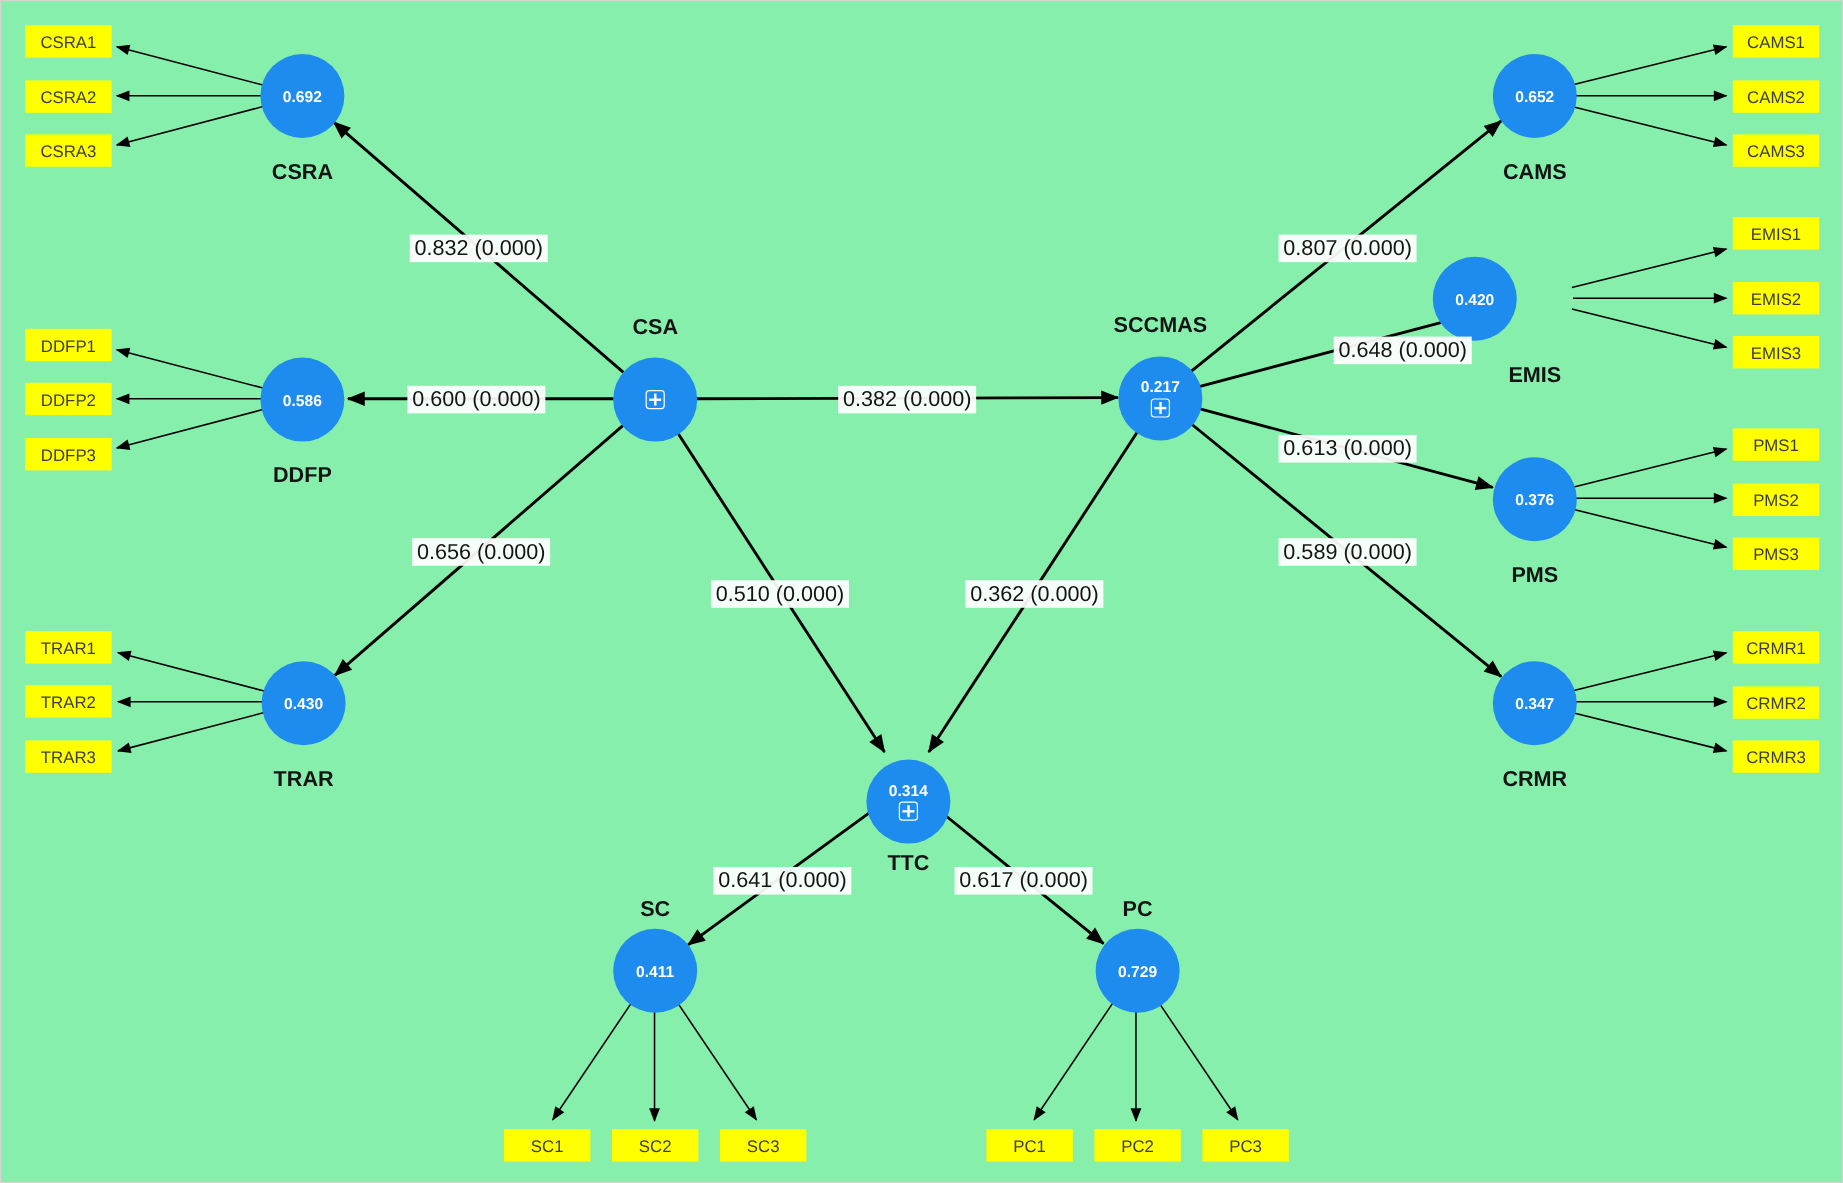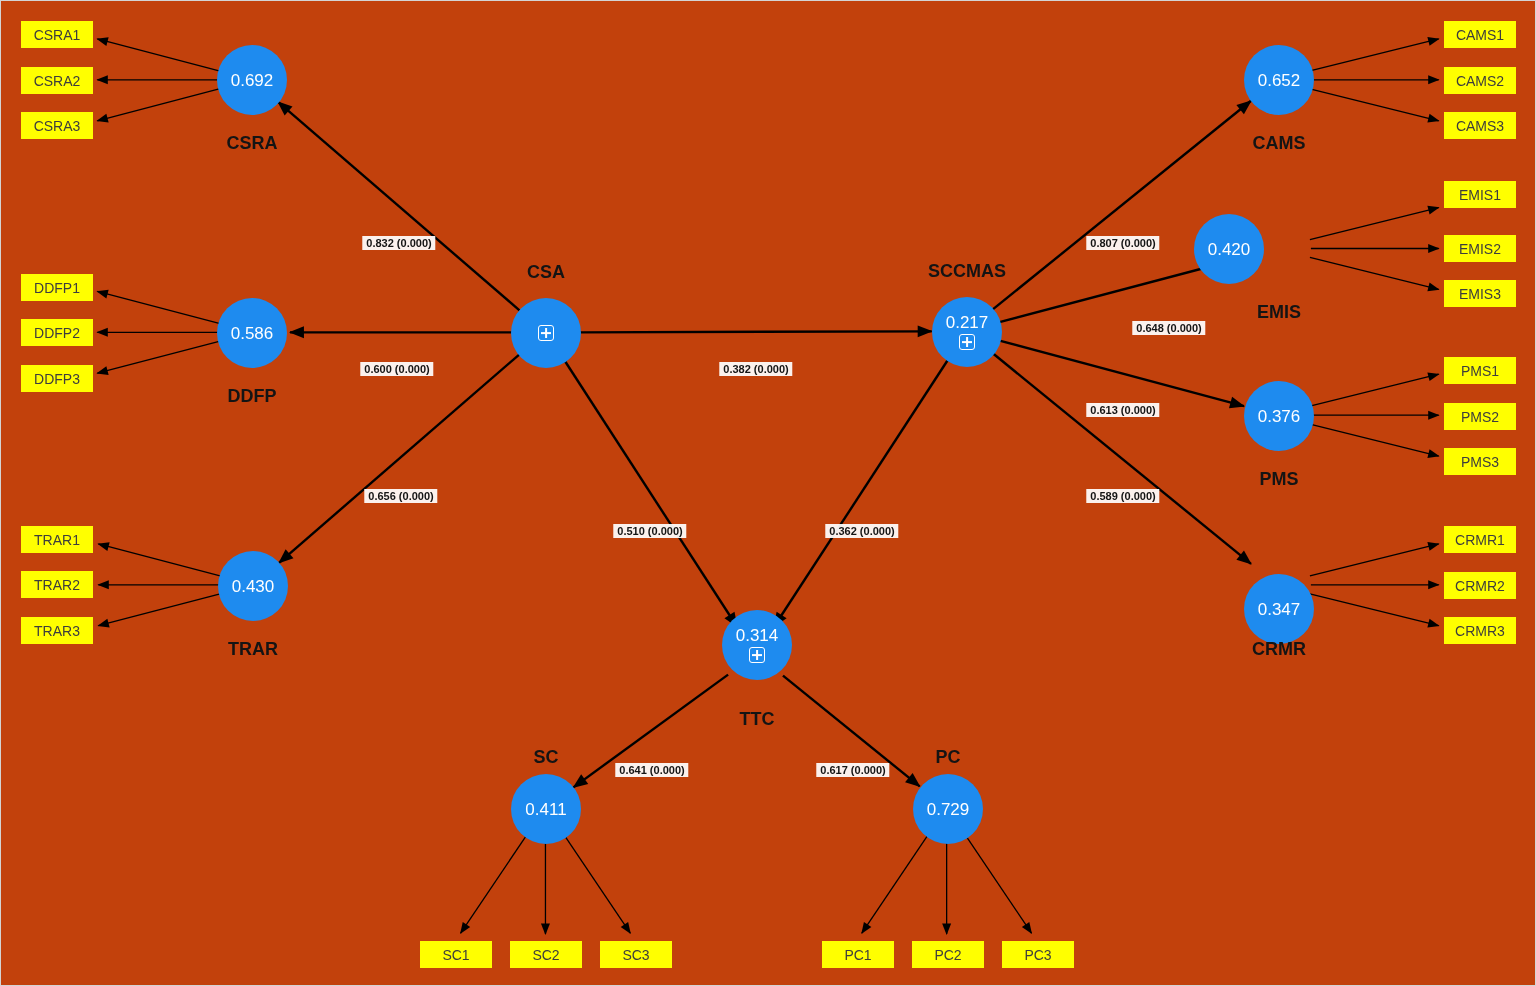--- a/index.html
+++ b/index.html
@@ -1,44 +1,44 @@
 <!DOCTYPE html>
 <html><head>
 <meta charset="utf-8">
 <style>
   html,body{margin:0;padding:0;background:#fff;}
   .canvas{
-    position:relative;width:1536px;height:986px;background:#c2410c;
+    position:relative;width:1536px;height:986px;background:#86efac;
     border:1px solid #d4d4d4;box-sizing:border-box;overflow:hidden;
     font-family:"Liberation Sans", sans-serif;
   }
   svg.wires{position:absolute;left:0;top:0;width:100%;height:100%;}
   .s-line{stroke:#000;stroke-width:2.4px;}
   .m-line{stroke:#000;stroke-width:1.3px;}
   .ind{
     position:absolute;width:72px;height:27px;background:#ffff00;
     color:#3d3d3d;font-size:14px;display:flex;align-items:center;justify-content:center;
     white-space:nowrap;
   }
   .node{
     position:absolute;width:70px;height:70px;border-radius:50%;background:#1e8bef;
     color:#ffffff;display:flex;flex-direction:column;align-items:center;justify-content:center;
     gap:3px;
   }
-  .nval{font-weight:normal;font-size:17px;line-height:1;}
+  .nval{font-weight:bold;font-size:13px;line-height:1;}
   .xicon{width:14px;height:14px;border:1.5px solid #fff;border-radius:3px;position:relative;display:inline-block;}
   .xicon::before{content:"";position:absolute;left:2px;right:2px;top:50%;height:1.8px;transform:translateY(-50%);background:#fff;}
   .xicon::after{content:"";position:absolute;top:2px;bottom:2px;left:50%;width:1.8px;transform:translateX(-50%);background:#fff;}
   .nlabel{
     position:absolute;transform:translateX(-50%);font-weight:bold;font-size:18px;color:#141414;
     white-space:nowrap;
   }
   .plabel{
-    position:absolute;transform:translate(-50%,-50%);font-weight:bold;font-size:11px;color:#141414;
-    background:rgba(255,255,255,0.93);padding:1px 4px;white-space:nowrap;margin-top:36px;
+    position:absolute;transform:translate(-50%,-50%);font-weight:normal;font-size:18px;color:#141414;
+    background:rgba(255,255,255,0.93);padding:1px 4px;white-space:nowrap;
   }
 </style>
 </head>
 <body>
 
 <div class="canvas">
 
   <svg class="wires" viewBox="0 0 1536 986" xmlns="http://www.w3.org/2000/svg">
     <defs>
       <marker id="ah-big" markerUnits="userSpaceOnUse" markerWidth="17" markerHeight="15" refX="15" refY="7.5" orient="auto">
@@ -157,24 +157,24 @@
   </div>
   <div class="node" style="left:1243px;top:44px">
     <span class="nval">0.652</span>
   </div>
   <div class="node" style="left:1193px;top:213px">
     <span class="nval">0.420</span>
   </div>
   <div class="node" style="left:1243px;top:380px">
     <span class="nval">0.376</span>
   </div>
-  <div class="node" style="left:1243px;top:573px">
+  <div class="node" style="left:1243px;top:550px">
     <span class="nval">0.347</span>
   </div>
-  <div class="node" style="left:721px;top:609px">
+  <div class="node" style="left:721px;top:632px">
     <span class="nval">0.314</span>
     <span class="xicon"></span>
   </div>
   <div class="node" style="left:510px;top:773px">
     <span class="nval">0.411</span>
   </div>
   <div class="node" style="left:912px;top:773px">
     <span class="nval">0.729</span>
   </div>
 

